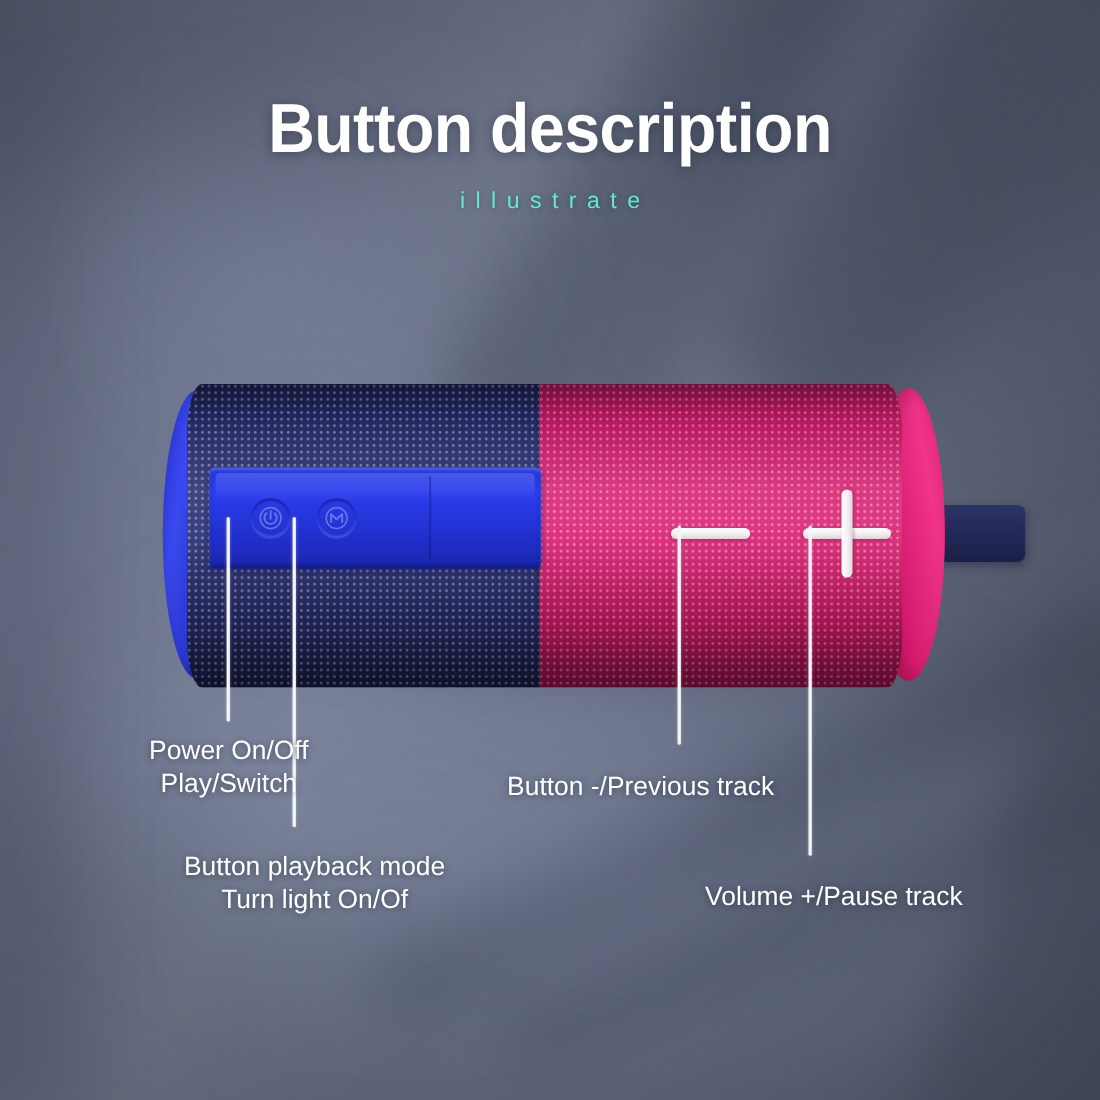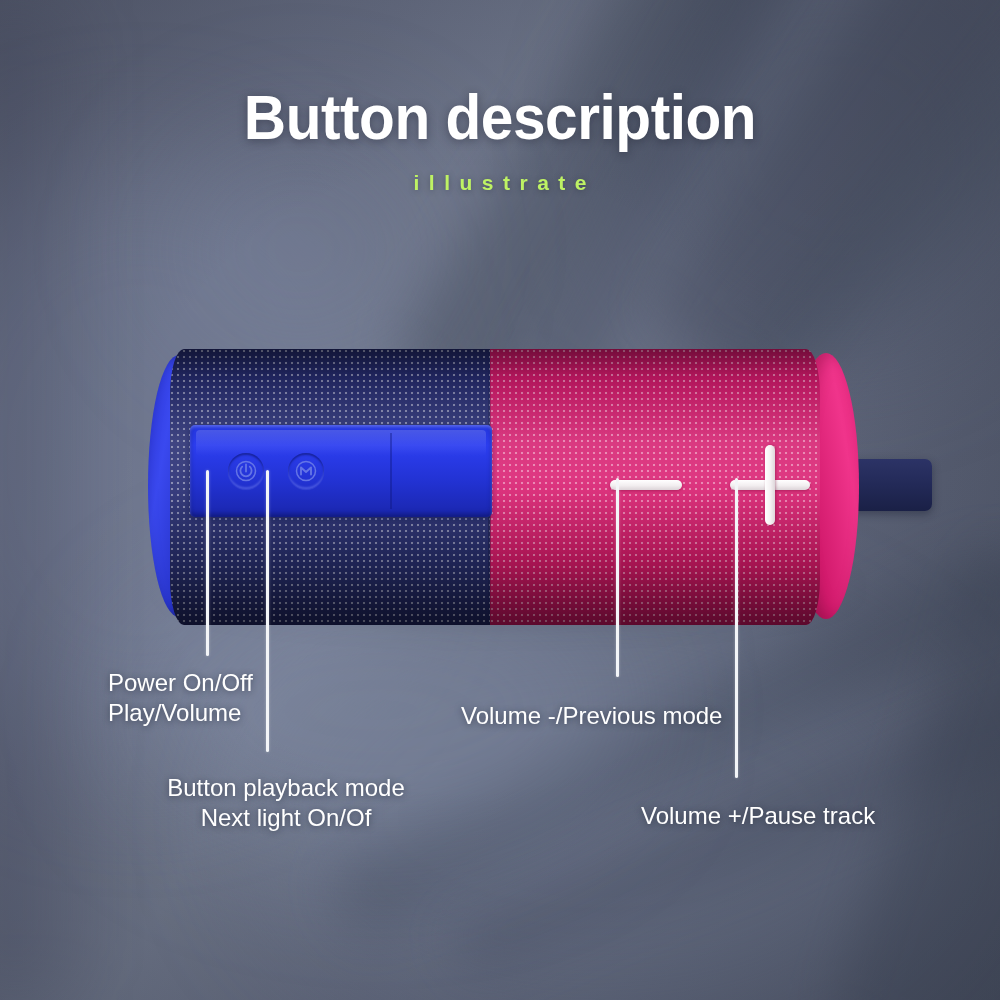--- a/index.html
+++ b/index.html
@@ -38,21 +38,21 @@
   .header{position:absolute;left:0;top:86px;width:1000px;text-align:center;}
   .title{
     font-size:63px;line-height:1.0;font-weight:bold;color:#ffffff;
     letter-spacing:-0.5px;
     transform:scaleX(.93);
     text-shadow:0 2px 10px rgba(30,34,48,.45);
     white-space:nowrap;
   }
   .subtitle{
     margin-top:22px;
-    font-size:21px;font-weight:700;color:#bef264;
+    font-size:21px;font-weight:400;color:#5eead4;
     letter-spacing:9.5px;text-indent:9.5px;
     text-shadow:0 1px 6px rgba(30,34,48,.40);
   }
 
   
   .speaker{position:absolute;left:148px;top:347px;width:700px;height:280px;}
   .sp-shadow{
     position:absolute;left:10px;top:206px;width:700px;height:70px;
     background:radial-gradient(ellipse at 50% 50%, rgba(28,32,46,.46) 0%, rgba(28,32,46,0) 72%);
     filter:blur(16px);
@@ -238,31 +238,31 @@
         <div class="vol-plus-v"></div>
       </div>
     </div>
   </div>
 
   <div class="lead" style="left:206px;top:470px;height:186px;"></div>
   <div class="lead" style="left:266px;top:470px;height:282px;"></div>
   <div class="lead" style="left:616px;top:478px;height:199px;"></div>
   <div class="lead" style="left:735px;top:478px;height:300px;"></div>
 
-  <div class="callout" style="left:108px;top:668px;width:200px;">
+  <div class="callout" style="left:108px;top:668px;text-align:center;width:200px;">
     <span>Power On/Off</span>
-    <span class="l2">Play/Volume</span>
+    <span class="l2">Play/Switch</span>
   </div>
 
   <div class="callout" style="left:165px;top:773px;text-align:center;width:242px;">
     <span>Button playback mode</span>
-    <span class="l2">Next light On/Of</span>
+    <span class="l2">Turn light On/Of</span>
   </div>
 
   <div class="callout" style="left:461px;top:701px;">
-    <span>Volume -/Previous mode</span>
+    <span>Button -/Previous track</span>
   </div>
 
   <div class="callout" style="left:641px;top:801px;">
     <span>Volume +/Pause track</span>
   </div>
 
 </div>
 
 </body></html>

